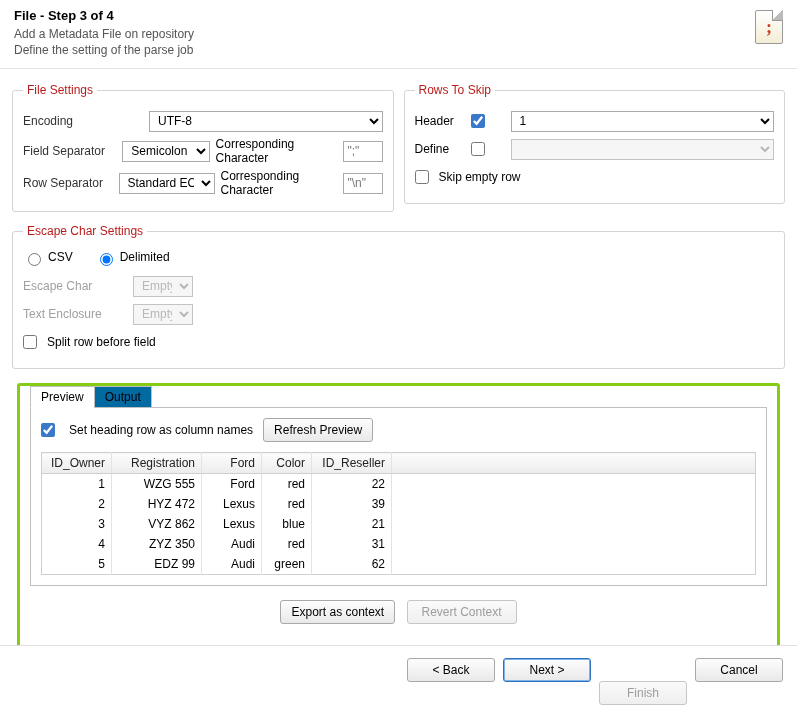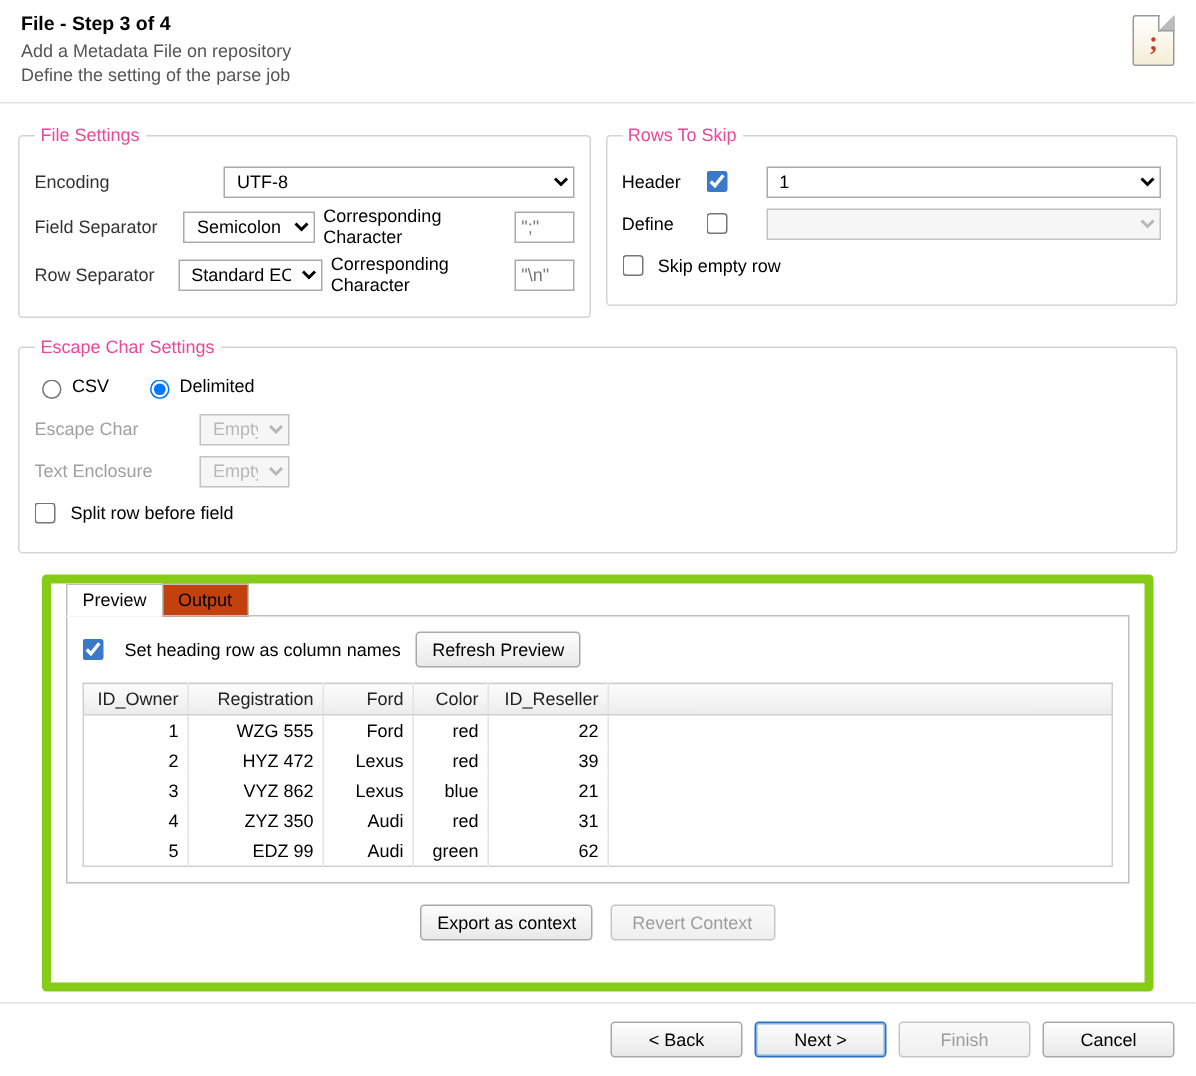--- a/index.html
+++ b/index.html
@@ -43,21 +43,21 @@
   .row2 { display: flex; gap: 10px; }
   .row2 > .col { flex: 1 1 50%; }
   fieldset.group {
     border: 1px solid #d4d4d4;
     border-radius: 3px;
     margin: 6px 0;
     padding: 8px 10px 10px 10px;
   }
   fieldset.group > legend {
     padding: 0 4px;
-    color: #ec4899;
+    color: #b91c1c;
   }
   .form-row {
     display: flex;
     align-items: center;
     gap: 6px;
     margin: 4px 0;
     min-height: 24px;
   }
   .lbl { width: 104px; color:#333; }
   .lbl.dis { color:#a0a0a0; }
@@ -70,39 +70,39 @@
   }
   select.big   { flex:1;margin-left:16px; }
   select.med   { width: 96px; }
   select.sm    { width: 60px; }
   input.char   { width: 40px; color:#777; }
   select:disabled, input:disabled { background:#f3f3f3; color:#999; }
   .chk { width:14px; height:14px; margin:0 4px 0 0; accent-color:#3a78c9; }
   .radio-row { display:flex; align-items:center; gap:22px; margin:4px 0 8px 0;}
   .radio-row label { display:flex; gap:4px; }
 
-  .tabs-wrap { border:6px solid #84cc16; border-radius:3px; margin:8px 16px; padding:0 10px 10px 10px; }
+  .tabs-wrap { border:3px solid #84cc16; border-radius:3px; margin:8px 5px; padding:0 10px 10px 10px; }
   .tabs { display:flex; margin-top:-1px; }
   .tab {
     border:1px solid #bfbfbf; border-bottom:1px solid #fff;
     background:#fff; padding:3px 10px;
     font-size:12px; cursor:default;
     position:relative; top:1px;
   }
-  .tab.inactive { background:#c2410c; border-bottom:1px solid #bfbfbf; }
+  .tab.inactive { background:#0369a1; border-bottom:1px solid #bfbfbf; }
   .tab + .tab { margin-left:-1px; }
   .tab-body { border:1px solid #bfbfbf; padding:10px; background:#fff; }
   .toolbar-line { display:flex; align-items:center; gap:10px; margin-bottom:10px;}
   .btn {
     font:inherit; height:24px; padding:0 10px;
     border:1px solid #a8a8a8; border-radius:3px;
     background: linear-gradient(#fdfdfd,#e9e9e9);
     cursor:default;
   }
-  .btn:disabled { color:#9d9d9d; background:linear-gradient(#fafafa,#efefef); border-color:#c6c6c6;}
+  .btn:disabled { color:#9d9d9d; background:linear-gradient(#fafafa,#efefef); border-color:#c6c6c6;margin-top:23px;}
   table.preview {
     width:100%; border-collapse:collapse; font-size:12px;
     border:1px solid #cfcfcf;
   }
   table.preview th, table.preview td {
     border-right:1px solid #e3e3e3;
     padding:3px 6px; text-align:right;
     height:20px; white-space:nowrap;
   }
   table.preview th {

